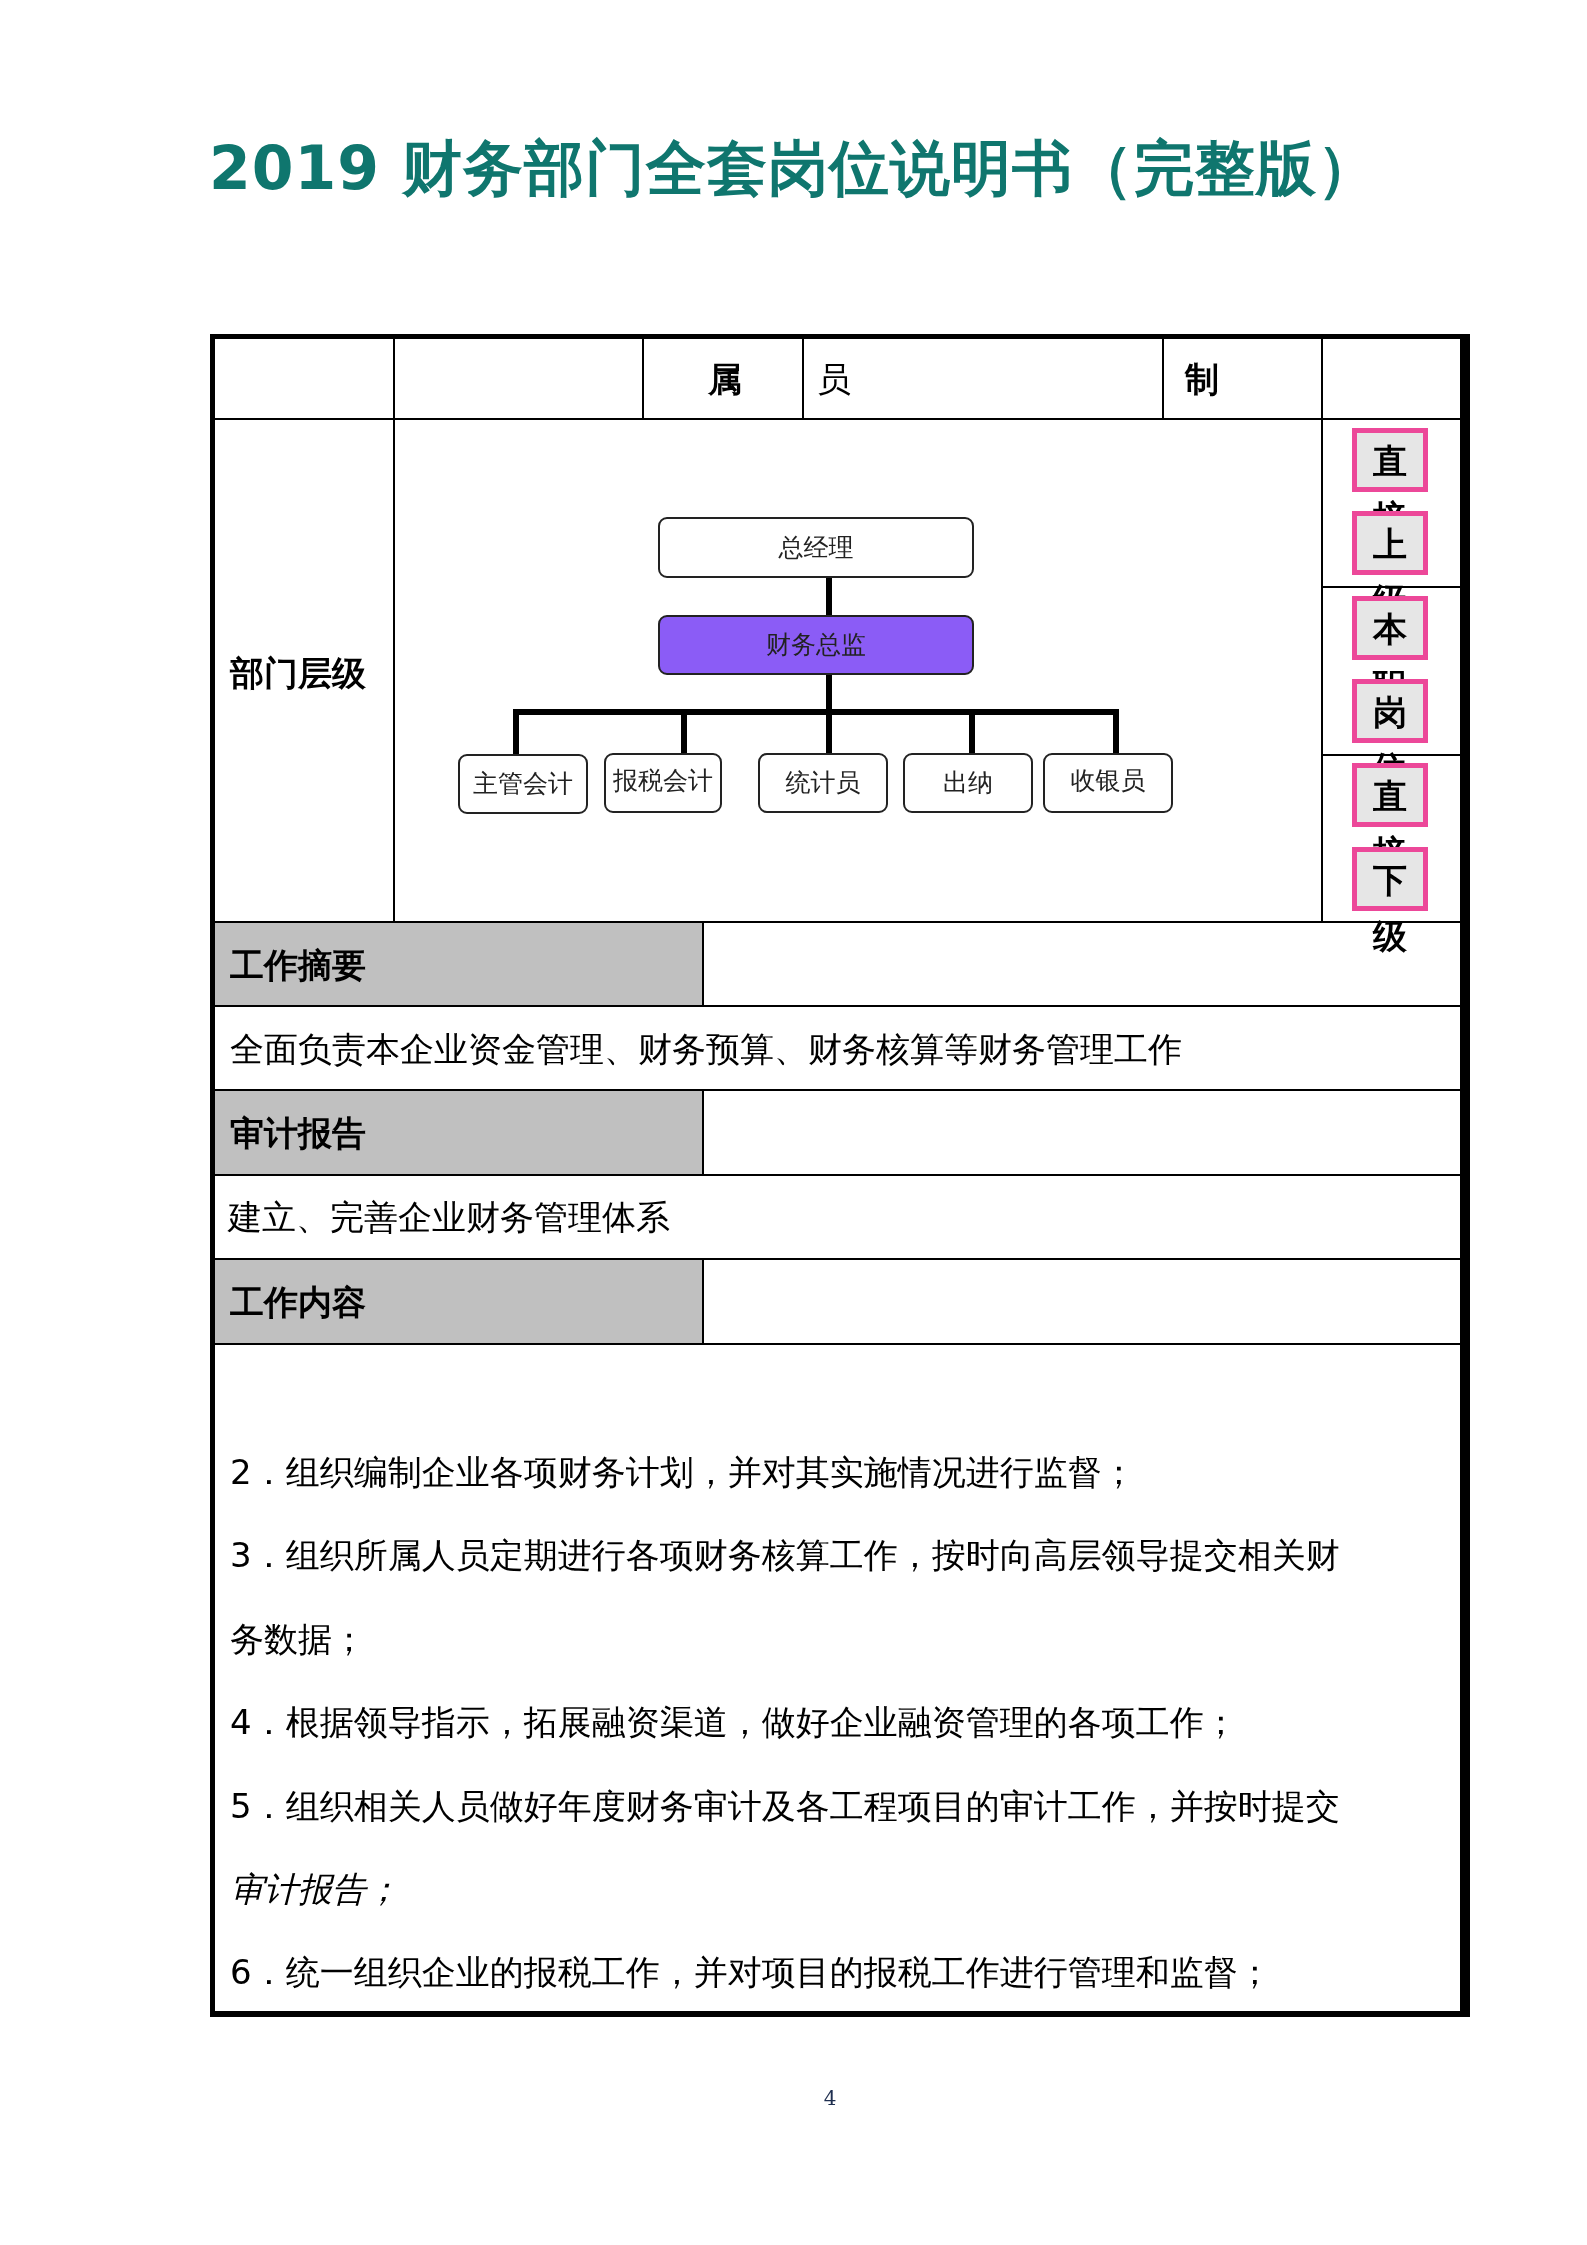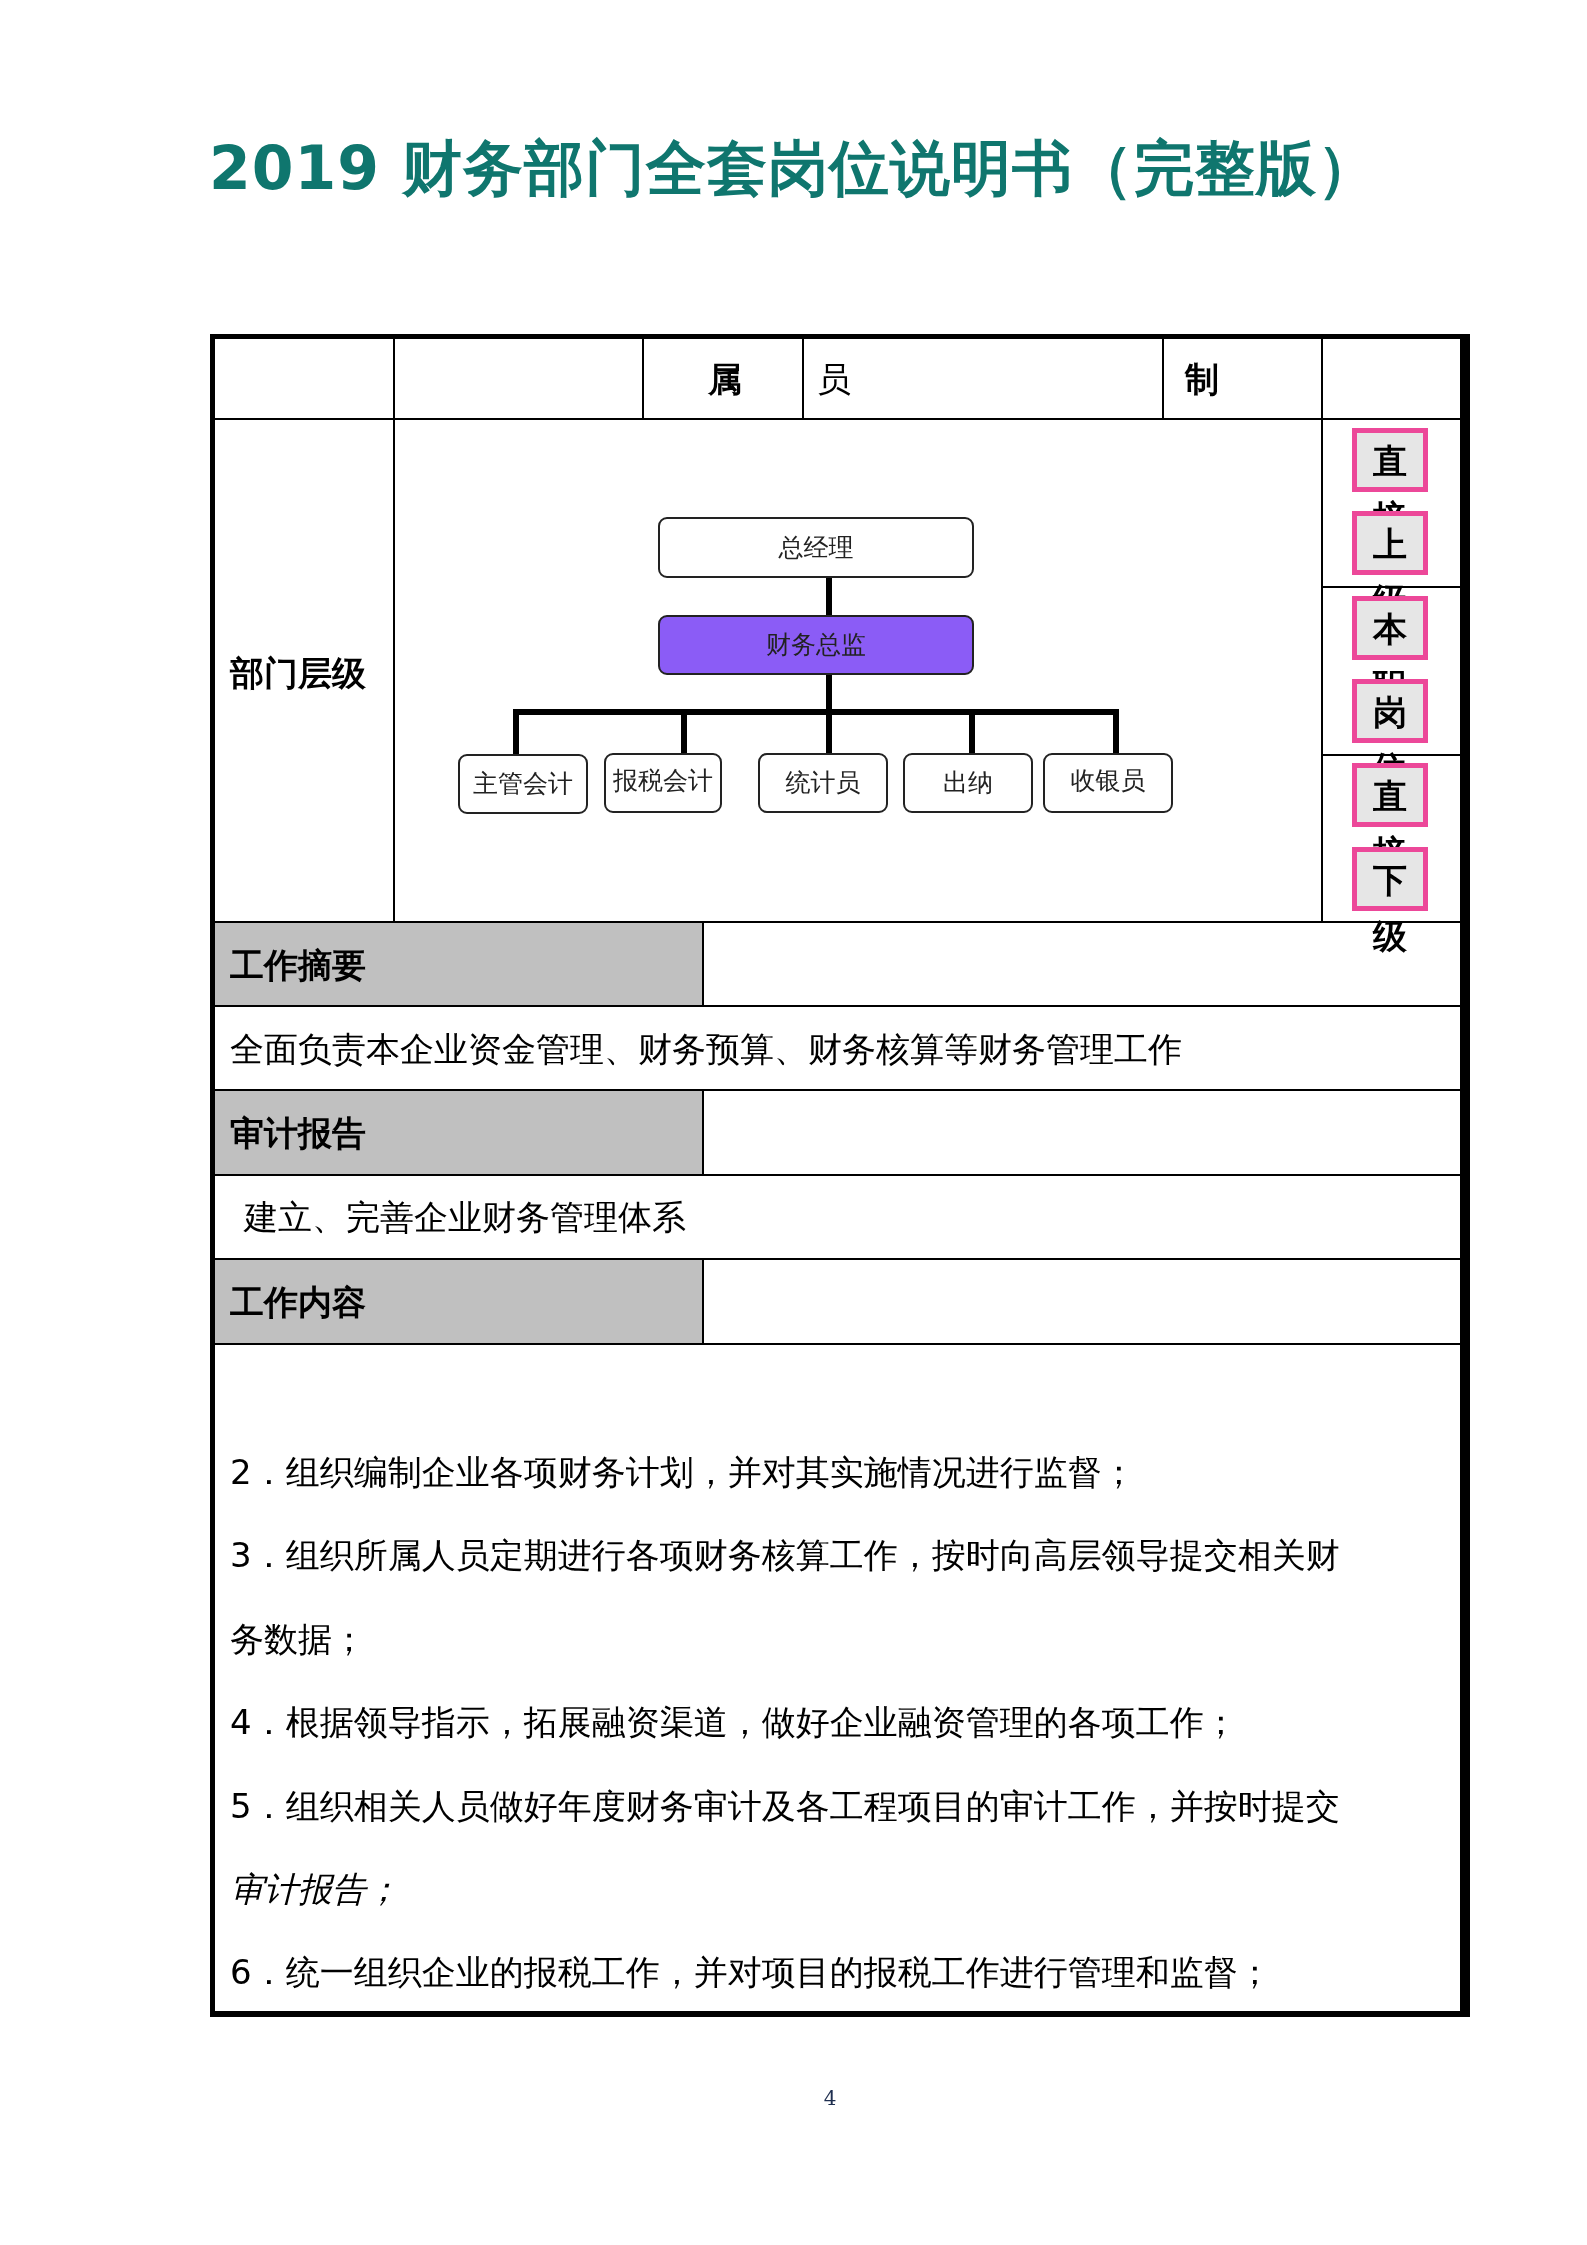--- a/index.html
+++ b/index.html
@@ -83,21 +83,21 @@
   <div class="vl" style="left:487px;top:584px;height:83px;"></div>
   <div class="sec-label" style="left:15px;top:606px;">工作摘要</div>
   <div class="hl" style="left:0;top:666px;width:1245px;"></div>
   <div class="body-text" style="left:15px;top:690px;">全面负责本企业资金管理、财务预算、财务核算等财务管理工作</div>
   <div class="hl" style="left:0;top:750px;width:1245px;"></div>
 
   <div class="ab gray" style="left:0;top:752px;width:487px;height:83px;"></div>
   <div class="vl" style="left:487px;top:752px;height:83px;"></div>
   <div class="sec-label" style="left:15px;top:774px;">审计报告</div>
   <div class="hl" style="left:0;top:835px;width:1245px;"></div>
-  <div class="body-text" style="left:29px;top:858px;">建立、完善企业财务管理体系</div>
+  <div class="body-text" style="left:13px;top:858px;">建立、完善企业财务管理体系</div>
   <div class="hl" style="left:0;top:919px;width:1245px;"></div>
 
   <div class="ab gray" style="left:0;top:921px;width:487px;height:83px;"></div>
   <div class="vl" style="left:487px;top:921px;height:83px;"></div>
   <div class="sec-label" style="left:15px;top:943px;">工作内容</div>
   <div class="hl" style="left:0;top:1004px;width:1245px;"></div>
 
   <div class="body-text" style="left:15px;top:1113px;">2．组织编制企业各项财务计划，并对其实施情况进行监督；</div>
   <div class="body-text" style="left:15px;top:1196px;">3．组织所属人员定期进行各项财务核算工作，按时向高层领导提交相关财</div>
   <div class="body-text" style="left:15px;top:1280px;">务数据；</div>

